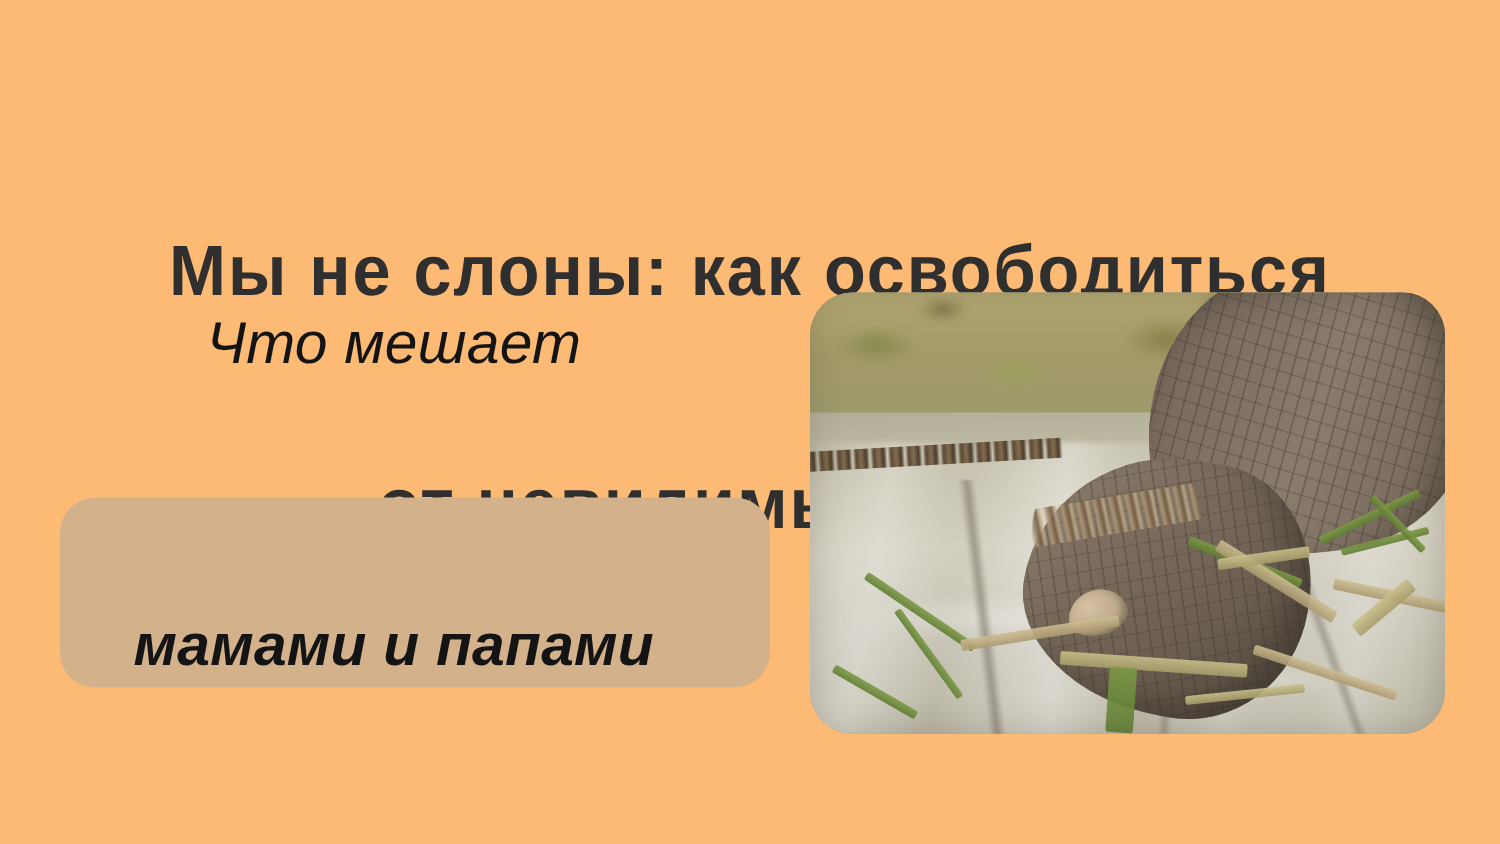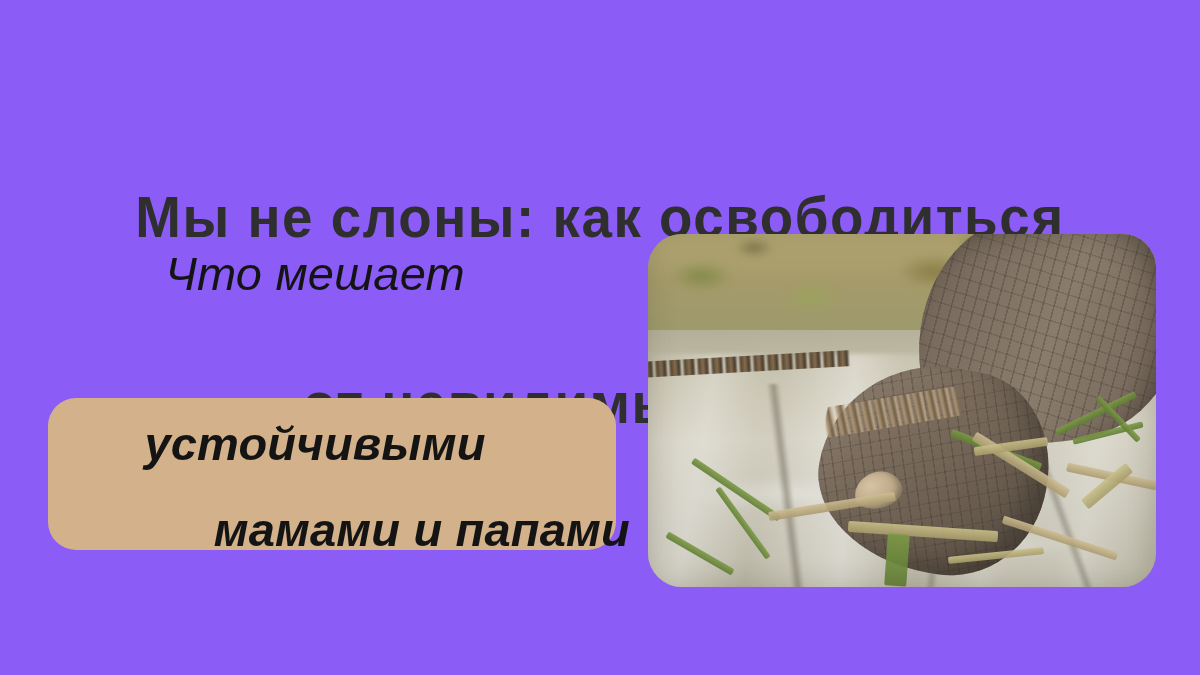--- a/index.html
+++ b/index.html
@@ -11,21 +11,21 @@
     width: 1200px;
     height: 675px;
     overflow: hidden;
     font-family: "Liberation Sans", "DejaVu Sans", sans-serif;
   }
 
   #card {
     position: relative;
     width: 1200px;
     height: 675px;
-    background: #8b5cf6;
+    background: #fdba74;
     overflow: hidden;
   }
 
   
   #title-block {
     position: absolute;
     left: 0;
     top: 62px;
     width: 1200px;
     text-align: center;
@@ -74,21 +74,21 @@
     font-weight: 500;
     font-size: 47px;
     line-height: 52px;
     letter-spacing: 0.2px;
     z-index: 2;
     white-space: pre;
   }
   #sub-line-1 { top: 16px; }
   #sub-line-2 { top: 90px; }
   #sub-line-3 { top: 186px; font-weight: 600; }
-  #sub-line-4 { top: 272px; font-weight: 600; text-align: right; }
+  #sub-line-4 { top: 258px; font-weight: 600; }
 
   
   #photo {
     position: absolute;
     left: 648px;
     top: 234px;
     width: 508px;
     height: 353px;
     border-radius: 34px;
     overflow: hidden;
@@ -233,21 +233,20 @@
 <div id="card">
 
   <div id="title-block">
     <span id="title-line-1">Мы не слоны: как освободиться</span>
     <span id="title-line-2">от невидимых цепей</span>
   </div>
 
   <div id="subtitle-block">
     <div id="highlight-box"></div>
     <div class="sub-line" id="sub-line-1">Что мешает</div>
-    <div class="sub-line" id="sub-line-3">устойчивыми</div>
     <div class="sub-line" id="sub-line-4">мамами и папами</div>
   </div>
 
   <div id="photo">
     <div class="ph-layer" id="ph-grass-band"></div>
     <div class="ph-layer" id="ph-ground"></div>
     <div class="ph-layer" id="ph-water"></div>
     <div class="ph-layer" id="ph-seams"></div>
 
     <div class="ph-layer" id="ph-leg"></div>

